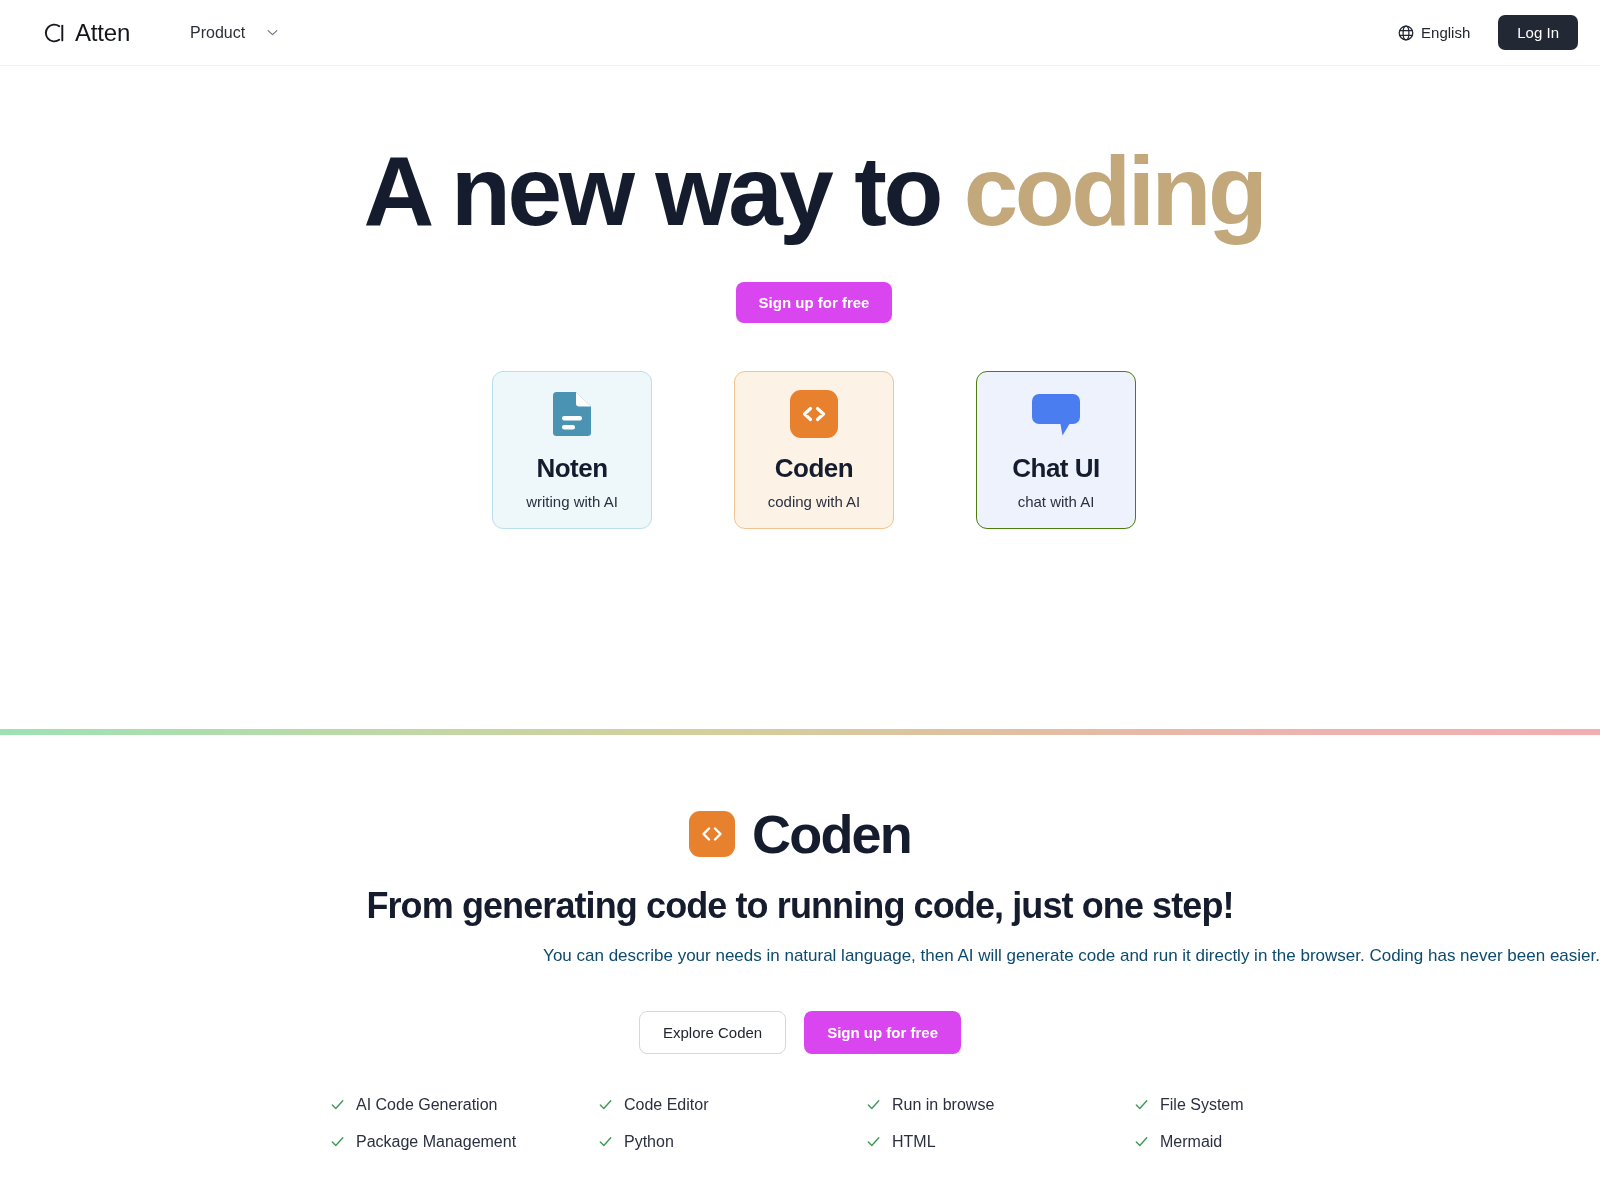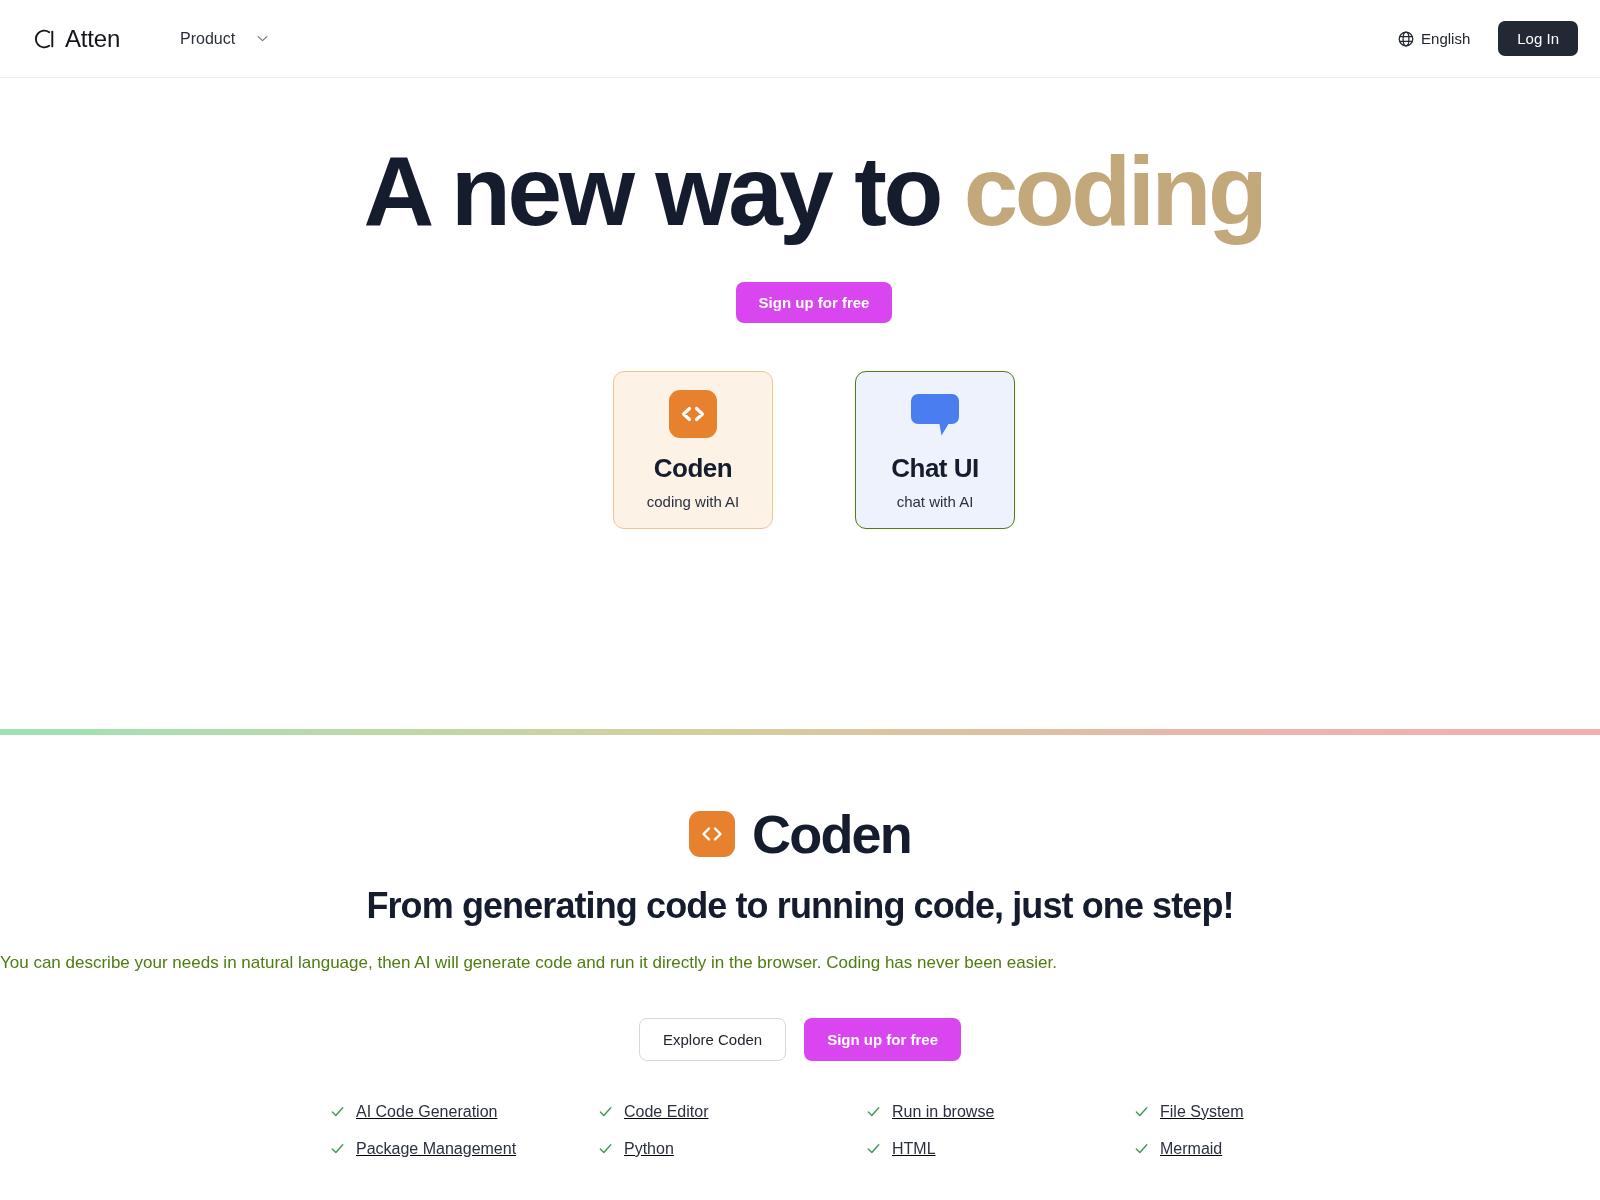--- a/index.html
+++ b/index.html
@@ -10,25 +10,25 @@
     overflow: hidden;
     background: #ffffff;
     font-family: "Liberation Sans", sans-serif;
     -webkit-font-smoothing: antialiased;
   }
   body { position: relative; }
 
   
   .navbar {
     position: absolute; top: 0; left: 0;
-    width: 1600px; height: 78px;
+    width: 1600px; height: 66px;
     display: flex; align-items: center;
     border-bottom: 1px solid #eceef1;
     background: #fff;
-    padding: 0 22px 0 32px;
+    padding: 0 22px 0 42px;
   }
   .nav-left { display: flex; align-items: center; }
   .brand { display: flex; align-items: center; gap: 9px; cursor: pointer; }
   .brand-mark { width: 24px; height: 24px; display: block; }
   .brand-name {
     font-size: 24px; font-weight: 400; color: #14161c;
     letter-spacing: -0.2px; line-height: 1;
   }
   .nav-menu { margin-left: 56px; display: flex; align-items: center; }
   .nav-item {
@@ -119,42 +119,41 @@
     display: flex; align-items: center; justify-content: center;
   }
   .sec-name {
     font-size: 54px; font-weight: 700; color: #151c2e; letter-spacing: -1.8px;
   }
   .sec-head {
     margin-top: 20px; text-align: center;
     font-size: 36px; font-weight: 700; color: #151c2e; letter-spacing: -0.9px;
   }
   .sec-desc {
-    margin-top: 24px; text-align: left;
-    font-size: 17px; color: #4d7c0f; line-height: 1.45;
+    margin-top: 17px; text-align: right;
+    font-size: 17px; color: #0c4a6e; line-height: 1.45;
   }
   .sec-cta {
     margin-top: 42px;
     display: flex; justify-content: center; gap: 18px;
   }
   .btn-outline {
     background: #fff; color: #22262e;
     font-size: 15px; padding: 12px 23px;
     border: 1px solid #d3d7de; border-radius: 8px;
     cursor: pointer; font-family: inherit;
   }
 
   
   .features {
     margin: 42px auto 0;
     width: 940px;
     display: grid;
     grid-template-columns: 268px 268px 268px 136px;
     row-gap: 19px;
-    text-decoration: underline;
   }
   .feature { display: flex; align-items: center; gap: 11px; }
   .check { width: 15px; height: 15px; display: block; flex: none; }
   .feature-label { font-size: 16px; color: #2b3040; white-space: nowrap; }
 </style>
 </head>
 <body>
 
 <div class="navbar">
   <div class="nav-left">
@@ -192,20 +191,32 @@
     <span>A new way to </span><span class="accent">coding</span>
   </h1>
 
 
   <div class="hero-cta">
     <button class="btn-dark">Sign up for free</button>
   </div>
 
   <div class="cards">
 
+    <div class="card card-noten">
+      <div class="card-icon">
+        <svg width="46" height="48" viewBox="0 0 46 48">
+          <path d="M4 5.5A3.5 3.5 0 0 1 7.5 2H27l15 14.5v26A3.5 3.5 0 0 1 38.5 46h-31A3.5 3.5 0 0 1 4 42.5z" fill="#4b93b3"></path>
+          <path d="M27 2v11.2a3.3 3.3 0 0 0 3.3 3.3H42z" fill="#ffffff"></path>
+          <rect x="13" y="26" width="20" height="4.4" rx="2.2" fill="#ffffff"></rect>
+          <rect x="13" y="35" width="13" height="4.4" rx="2.2" fill="#ffffff"></rect>
+        </svg>
+      </div>
+      <div class="card-title">Noten</div>
+      <div class="card-sub">writing with AI</div>
+    </div>
 
     <div class="card card-coden">
       <div class="card-icon">
         <svg width="48" height="48" viewBox="0 0 48 48">
           <rect x="0" y="0" width="48" height="48" rx="11" fill="#e8812e"></rect>
           <path d="M20.5 18.5 14.5 24l6 5.5M27.5 18.5 33.5 24l-6 5.5" fill="none" stroke="#ffffff" stroke-width="3.2" stroke-linecap="round" stroke-linejoin="round"></path>
         </svg>
       </div>
       <div class="card-title">Coden</div>
       <div class="card-sub">coding with AI</div>

